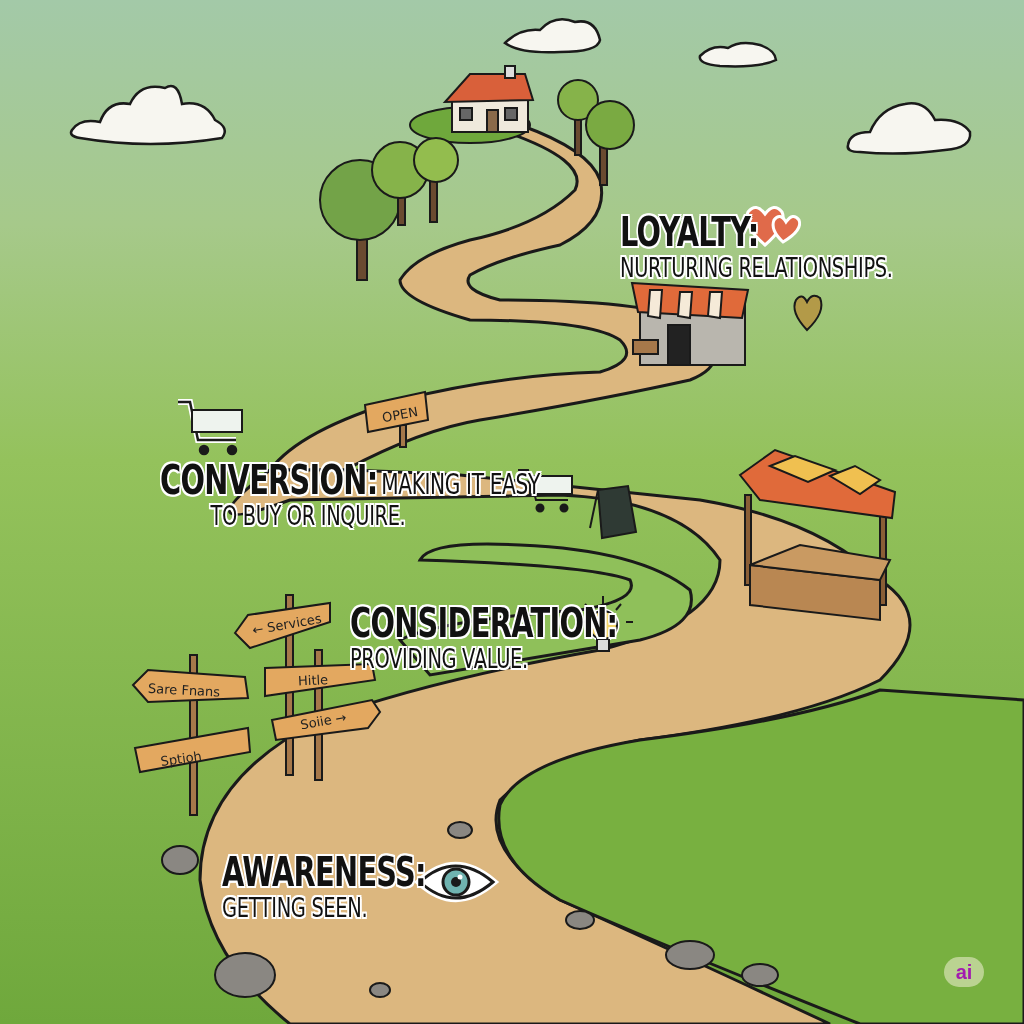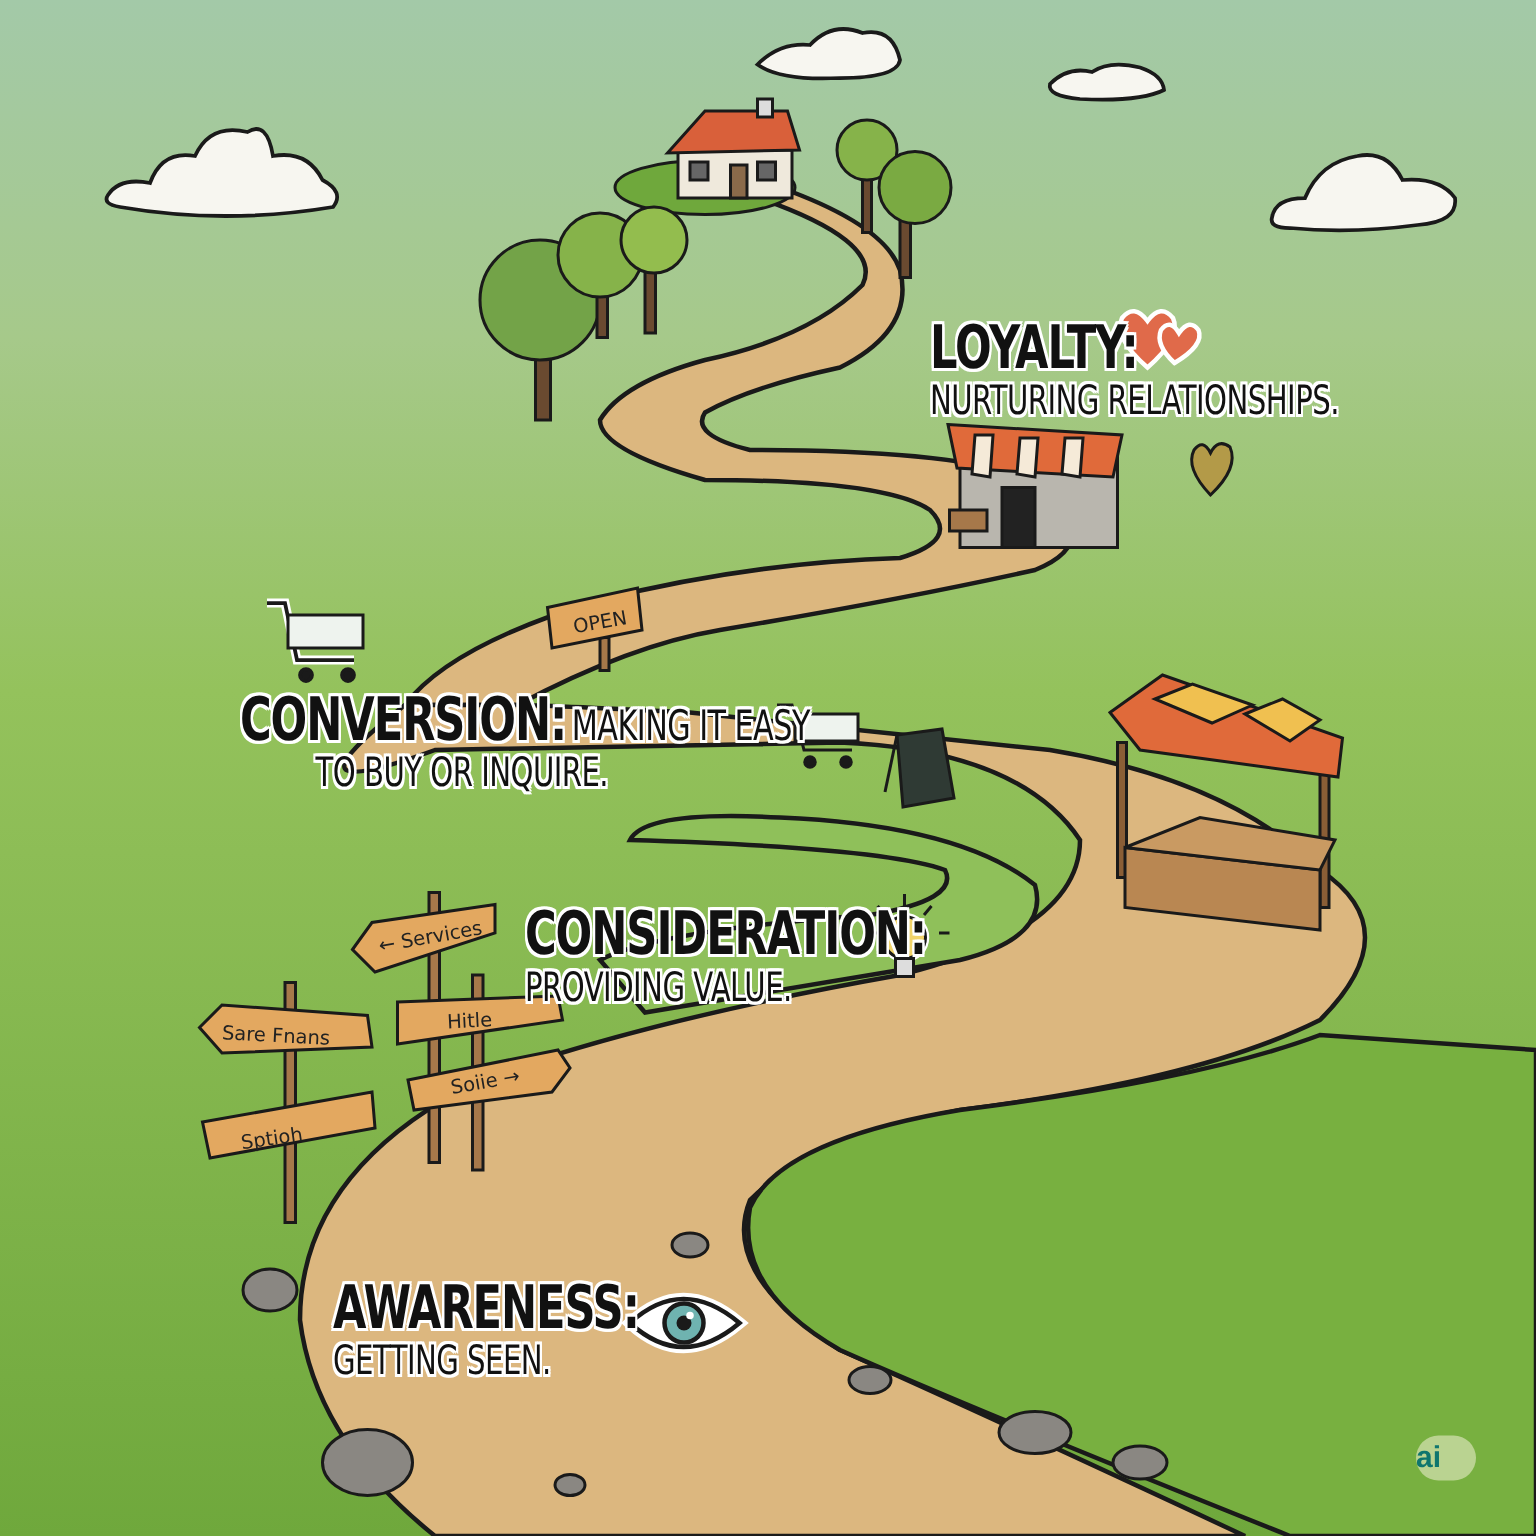--- a/index.html
+++ b/index.html
@@ -9,22 +9,22 @@
   .label { position: absolute; font-family: "DejaVu Sans", sans-serif; color: #111;
            text-transform: uppercase; line-height: 1;
            text-shadow: -2px -2px 0 #fff, 2px -2px 0 #fff, -2px 2px 0 #fff, 2px 2px 0 #fff,
                         0 2px 0 #fff, 0 -2px 0 #fff, 2px 0 0 #fff, -2px 0 0 #fff;
            transform: scaleX(0.72); transform-origin: left top; white-space: nowrap; }
   .label .title { font-weight: bold; font-size: 40px; letter-spacing: -1px; }
   .label .sub { font-size: 27px; letter-spacing: -0.5px; display: block; margin-top: 2px; }
   .label .inline-sub { font-size: 28px; font-weight: normal; letter-spacing: -0.5px; }
   .sign-text { font-family: "DejaVu Sans", sans-serif; font-size: 13px; fill: #222; }
   .watermark { position: absolute; left: 944px; right: auto; top: 957px; width: 40px; height: 30px;
-               border-radius: 15px; background: rgba(230,235,200,0.6); color: #0f766e;
-               font-family: "Liberation Sans", sans-serif; font-size: 20px; text-align: left;
+               border-radius: 15px; background: rgba(230,235,200,0.6); color: #a21caf;
+               font-family: "Liberation Sans", sans-serif; font-size: 20px; text-align: center;
                line-height: 30px; font-weight: bold; }
 </style>
 </head>
 <body>
 
 <svg id="scene" viewBox="0 0 1024 1024" xmlns="http://www.w3.org/2000/svg">
   <defs>
     <linearGradient id="bg" x1="0" y1="0" x2="0" y2="1">
       <stop offset="0" stop-color="#a3c9a8"></stop>
       <stop offset="0.22" stop-color="#a6c98a"></stop>

